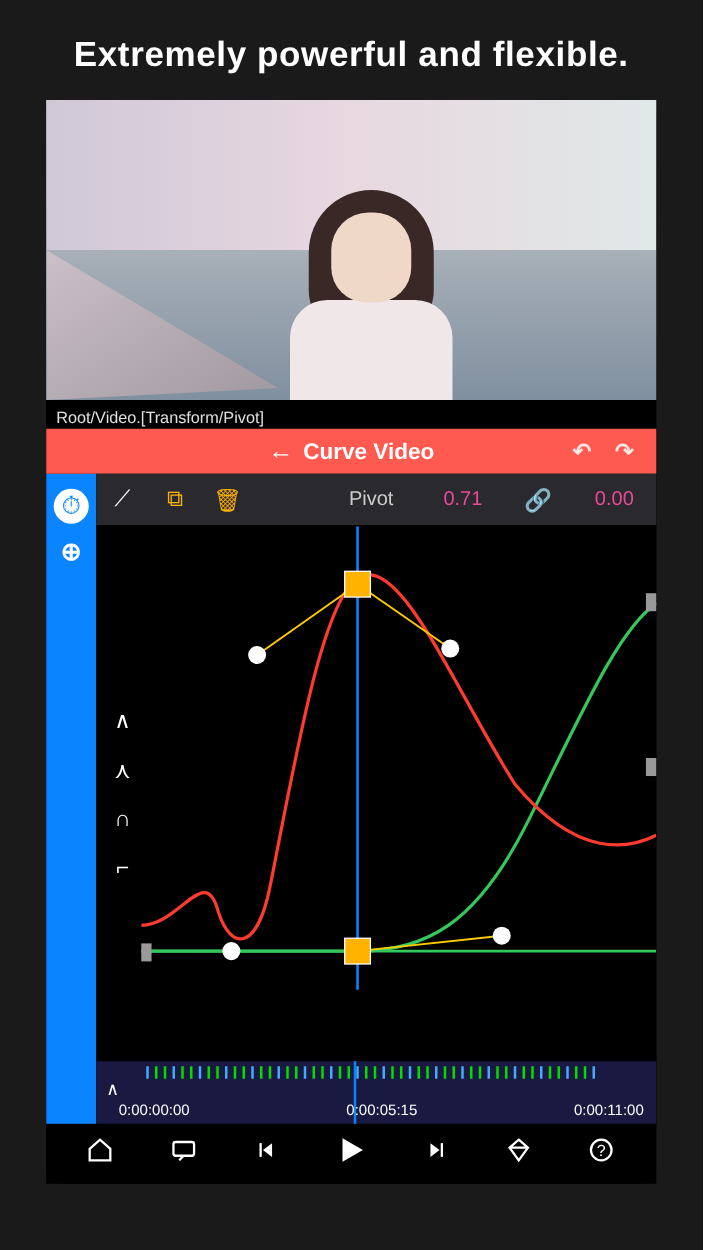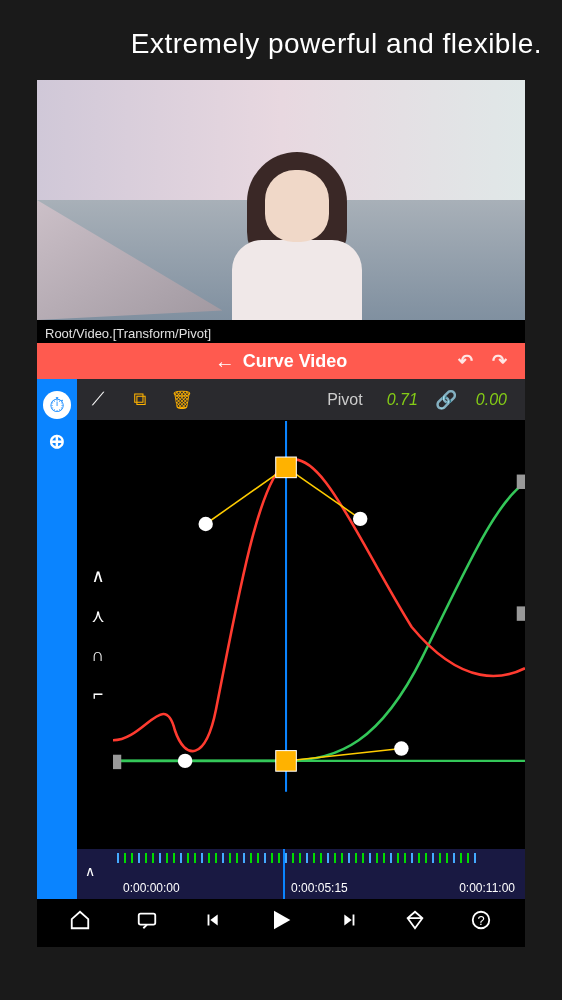--- a/index.html
+++ b/index.html
@@ -6,23 +6,23 @@
     body {
       width: 562px;
       height: 1000px;
       background: #1a1a1a;
       color: #fff;
       font-family: -apple-system, BlinkMacSystemFont, "Segoe UI", Arial, sans-serif;
       overflow: hidden;
       position: relative;
     }
     .headline {
-      text-align: right;
+      text-align: center;
       font-size: 28px;
-      font-weight: 400;
+      font-weight: 700;
       padding: 28px 20px 20px;
       letter-spacing: 0.5px;
     }
     .phone-frame {
       margin: 0 auto;
       width: 488px;
       background: #000;
       border-radius: 12px;
     }
     .preview-area {
@@ -151,24 +151,23 @@
       align-items: center;
       justify-content: center;
       font-size: 18px;
     }
     .param-label {
       color: #ccc;
       font-size: 16px;
       padding: 0 10px;
     }
     .param-value {
-      color: #84cc16;
+      color: #ec4899;
       font-size: 16px;
       padding: 0 10px;
-      font-style: italic;
     }
     .keyframe-row {
       height: 32px;
       background: #000;
       display: flex;
       align-items: center;
       padding: 0 30px;
       position: relative;
     }
     .diamond {
@@ -296,21 +295,21 @@
       <div class="rail-icon rail-timer">⏱</div>
       <div class="rail-icon rail-add">⊕</div>
     </div>
 
     <div class="editor-main">
 
       <div class="param-row">
         <div class="param-icon" style="color:#fff">⟋</div>
         <div class="param-icon" style="color:#ffb200">⧉</div>
         <div class="param-icon" style="color:#ffb200">🗑</div>
-        <div style="flex:1; display:flex; align-items:center; justify-content:flex-end; gap:4px; padding-right:8px;">
+        <div style="flex:1; display:flex; align-items:center; justify-content:flex-end; gap:20px; padding-right:8px;">
           <span class="param-label">Pivot</span>
           <span class="param-value">0.71</span>
           <span class="param-icon" style="color:#ccc;width:30px">🔗</span>
           <span class="param-value">0.00</span>
         </div>
       </div>
 
 
       <div class="curve-area">
         <div class="curve-left-tools">
@@ -400,21 +399,21 @@
             <div class="tick blue"></div>
             <div class="tick"></div>
             <div class="tick"></div>
           <div class="tick blue"></div>
             <div class="tick"></div>
             <div class="tick"></div>
             <div class="tick blue"></div>
         </div>
         <div class="playhead"></div>
         <div class="time-labels">
-          <span style="margin-left:36px">0:00:00:00</span>
+          <span style="margin-left:8px">0:00:00:00</span>
           <span>0:00:05:15</span>
           <span>0:00:11:00</span>
         </div>
       </div>
 
     </div>
   </div>
 
   <div class="bottom-nav">
     <div class="nav-icon">

